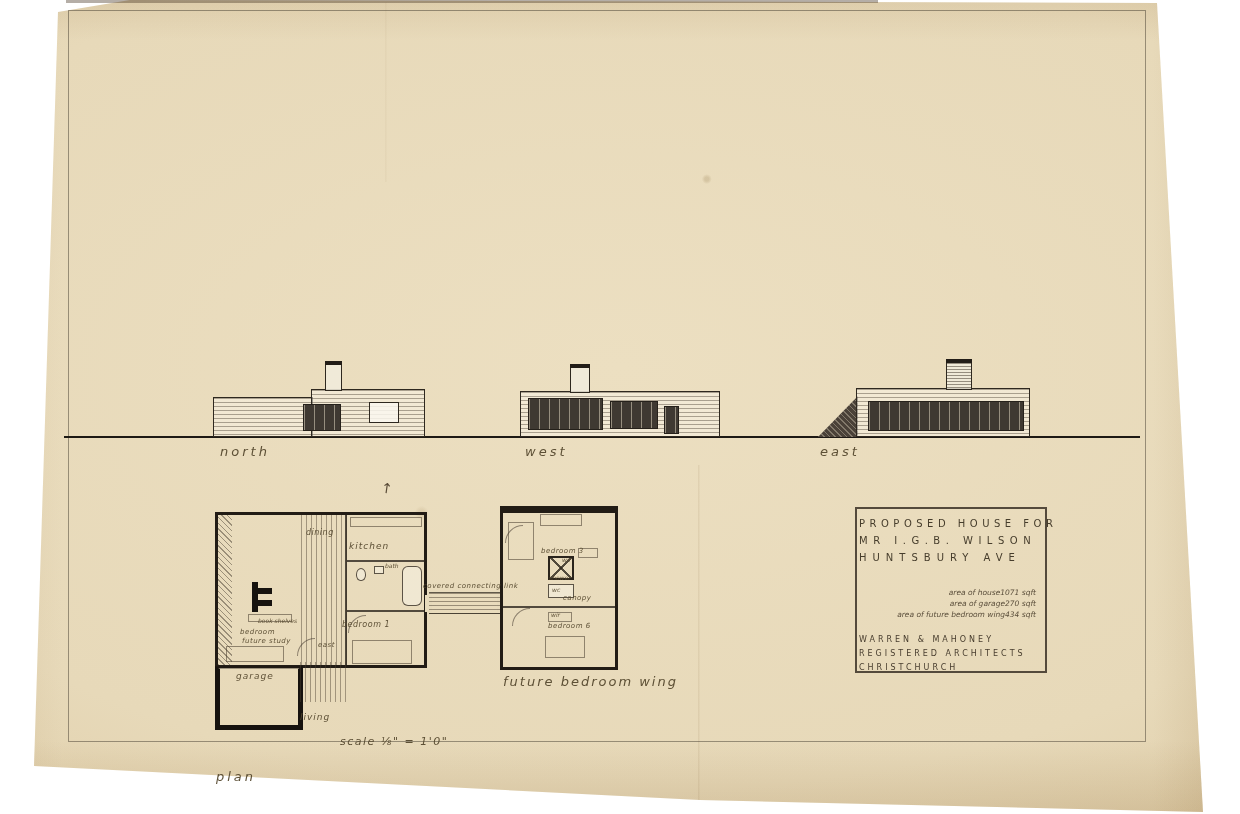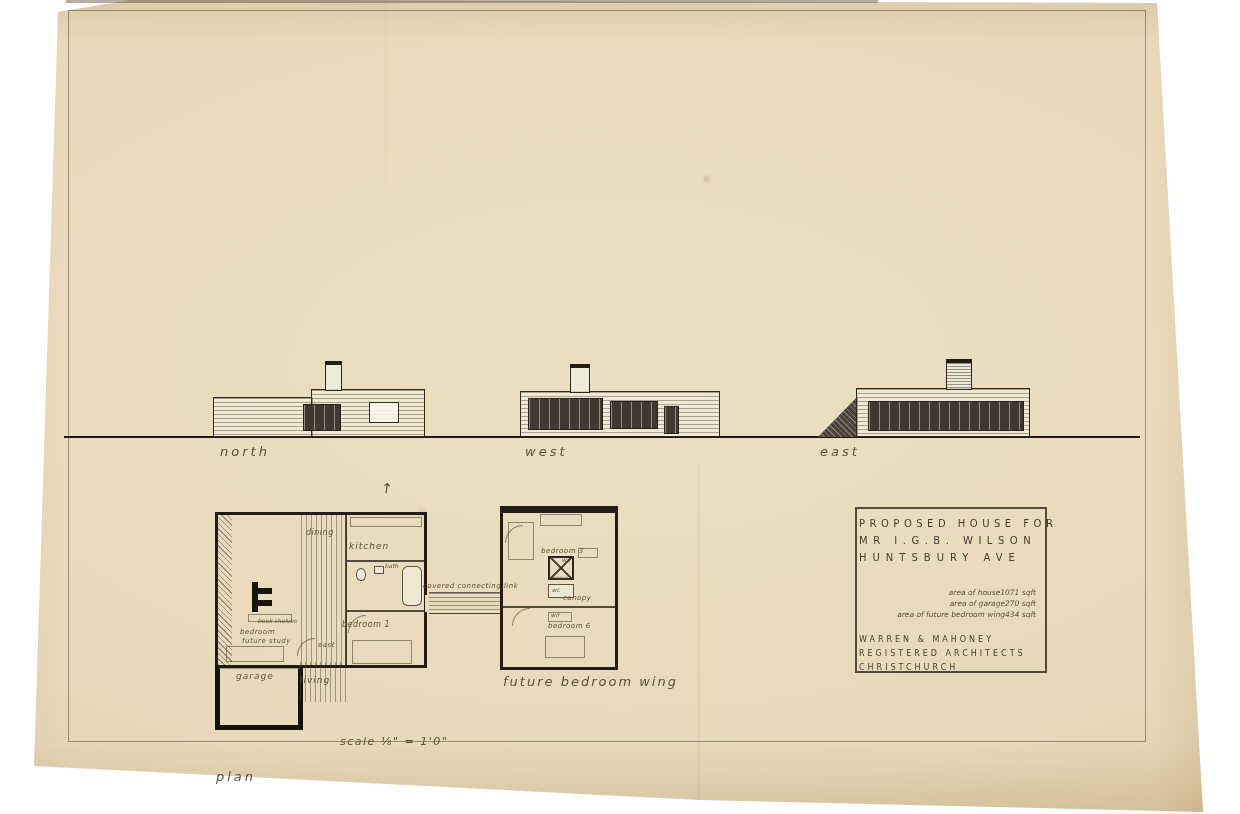--- a/index.html
+++ b/index.html
@@ -156,21 +156,21 @@
 
   <span class="lbl lbl-sm" style="left:306px;top:528px;font-size:8px;">dining</span>
   <span class="lbl lbl-med" style="left:349px;top:541px;">kitchen</span>
   <span class="lbl lbl-xs" style="left:385px;top:562px;">bath</span>
   <span class="lbl lbl-sm" style="left:342px;top:620px;font-size:8px;">bedroom 1</span>
   <span class="lbl lbl-xs" style="left:258px;top:617px;">book shelves</span>
   <span class="lbl lbl-sm" style="left:240px;top:628px;">bedroom</span>
   <span class="lbl lbl-sm" style="left:242px;top:637px;">future study</span>
   <span class="lbl lbl-sm" style="left:318px;top:641px;">east</span>
   <span class="lbl lbl-med" style="left:236px;top:671px;">garage</span>
-  <span class="lbl lbl-med" style="left:300px;top:675px;">living</span>
+  <span class="lbl lbl-med" style="left:300px;top:712px;">living</span>
   <span class="lbl lbl-sm" style="left:423px;top:582px;">covered connecting link</span>
   <span class="lbl lbl-sm" style="left:541px;top:547px;">bedroom 3</span>
   <span class="lbl lbl-xs" style="left:562px;top:556px;">wir</span>
   <span class="lbl lbl-xs" style="left:549px;top:574px;">shower</span>
   <span class="lbl lbl-xs" style="left:552px;top:586px;">wc</span>
   <span class="lbl lbl-sm" style="left:563px;top:594px;">canopy</span>
   <span class="lbl lbl-xs" style="left:551px;top:611px;">wir</span>
   <span class="lbl lbl-sm" style="left:548px;top:622px;">bedroom 6</span>
   <span class="lbl" style="left:503px;top:674px;font-size:13px;letter-spacing:2px;">future bedroom wing</span>
   <span class="lbl lbl-big" style="left:216px;top:733px;margin-top:36px;">plan</span>

